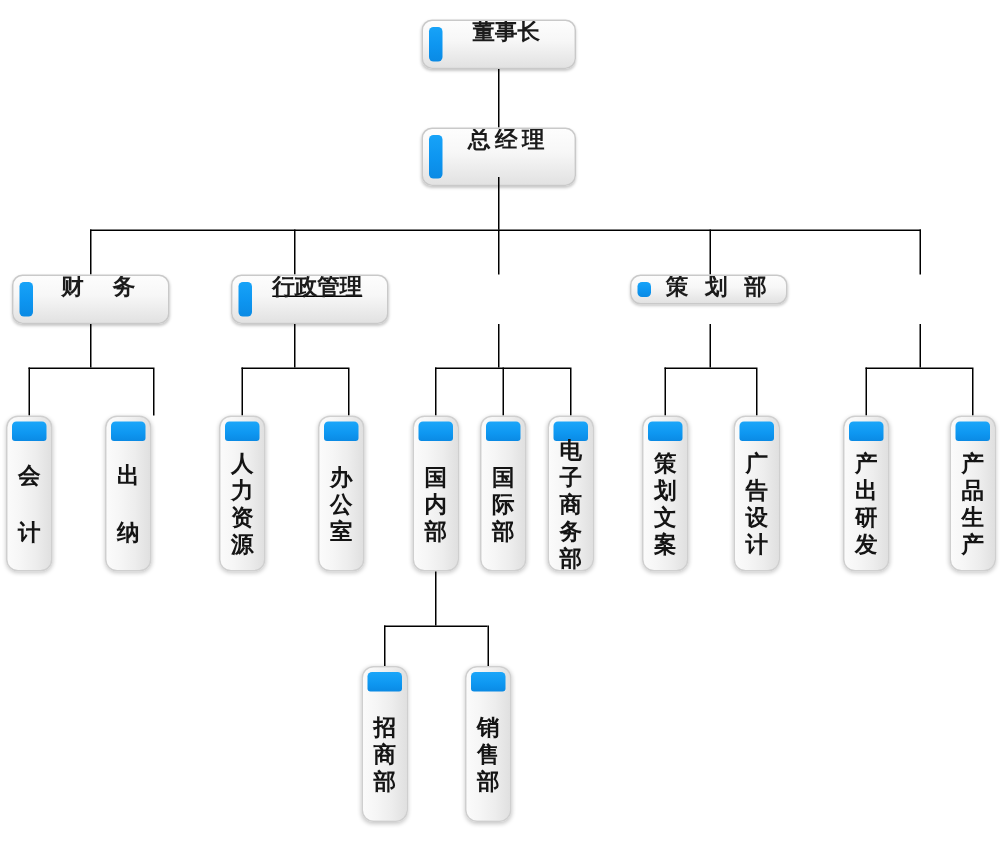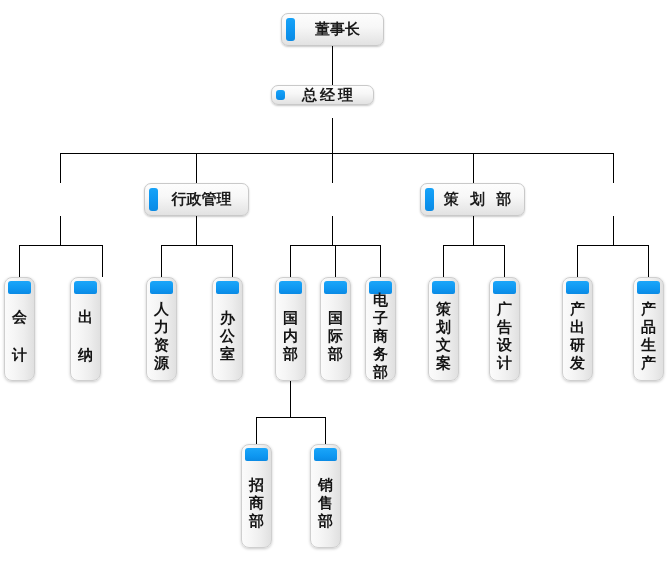--- a/index.html
+++ b/index.html
@@ -28,21 +28,20 @@
 
   
   .node-h {
     position: absolute;
     box-sizing: border-box;
     border: 1px solid #c9c9c9;
     border-radius: 7px;
     background: linear-gradient(to bottom, #fdfdfd 0%, #f7f7f7 42%, #ececec 72%, #e2e2e2 100%);
     box-shadow: 0 1px 2px rgba(0,0,0,0.22);
     display: flex;
-    align-items: center;
     overflow: hidden;
   }
   .node-h .accent {
     position: absolute;
     left: 4px;
     top: 4px;
     bottom: 4px;
     width: 9px;
     border-radius: 3px;
     background: linear-gradient(to bottom, #17a3f8 0%, #0d95f0 55%, #0a8ae4 100%);
@@ -104,43 +103,47 @@
 
 <div id="chart-root">
 
   <div class="node-h" style="left:281px; top:13px; width:103px; height:33px;">
     <span class="accent"></span>
     <span class="label">董事长</span>
   </div>
 
   <div class="line line-v" style="left:332px; top:46px; height:39px;"></div>
 
-  <div class="node-h sp1" style="left:271px; top:85px; width:103px; height:20px;">
+  <div class="node-h sp1" style="left:281px; top:85px; width:103px; height:39px;">
     <span class="accent"></span>
     <span class="label">总经理</span>
   </div>
 
   <div class="line line-v" style="left:332px; top:118px; height:35px;"></div>
 
   <div class="line line-h" style="left:60px; top:153px; width:554px;"></div>
 
   <div class="line line-v" style="left:60px; top:153px; height:30px;"></div>
   <div class="line line-v" style="left:196px; top:153px; height:30px;"></div>
   <div class="line line-v" style="left:332px; top:153px; height:30px;"></div>
   <div class="line line-v" style="left:473px; top:153px; height:30px;"></div>
   <div class="line line-v" style="left:613px; top:153px; height:30px;"></div>
 
-
-  <div class="node-h" style="left:144px; top:183px; width:105px; height:33px;">
+  <div class="node-h sp2" style="left:8px; top:183px; width:105px; height:33px;">
+    <span class="accent"></span>
+    <span class="label">财 务</span>
+  </div>
+
+  <div class="node-h" style="left:154px; top:183px; width:105px; height:33px;text-decoration:underline;">
     <span class="accent"></span>
     <span class="label">行政管理</span>
   </div>
 
 
-  <div class="node-h sp1" style="left:420px; top:183px; width:105px; height:33px;">
+  <div class="node-h sp1" style="left:420px; top:183px; width:105px; height:20px;">
     <span class="accent"></span>
     <span class="label">策 划 部</span>
   </div>
 
 
   <div class="line line-v" style="left:60px; top:216px; height:29px;"></div>
   <div class="line line-h" style="left:19px; top:245px; width:83px;"></div>
   <div class="line line-v" style="left:19px; top:245px; height:32px;"></div>
   <div class="line line-v" style="left:102px; top:245px; height:32px;"></div>
 

